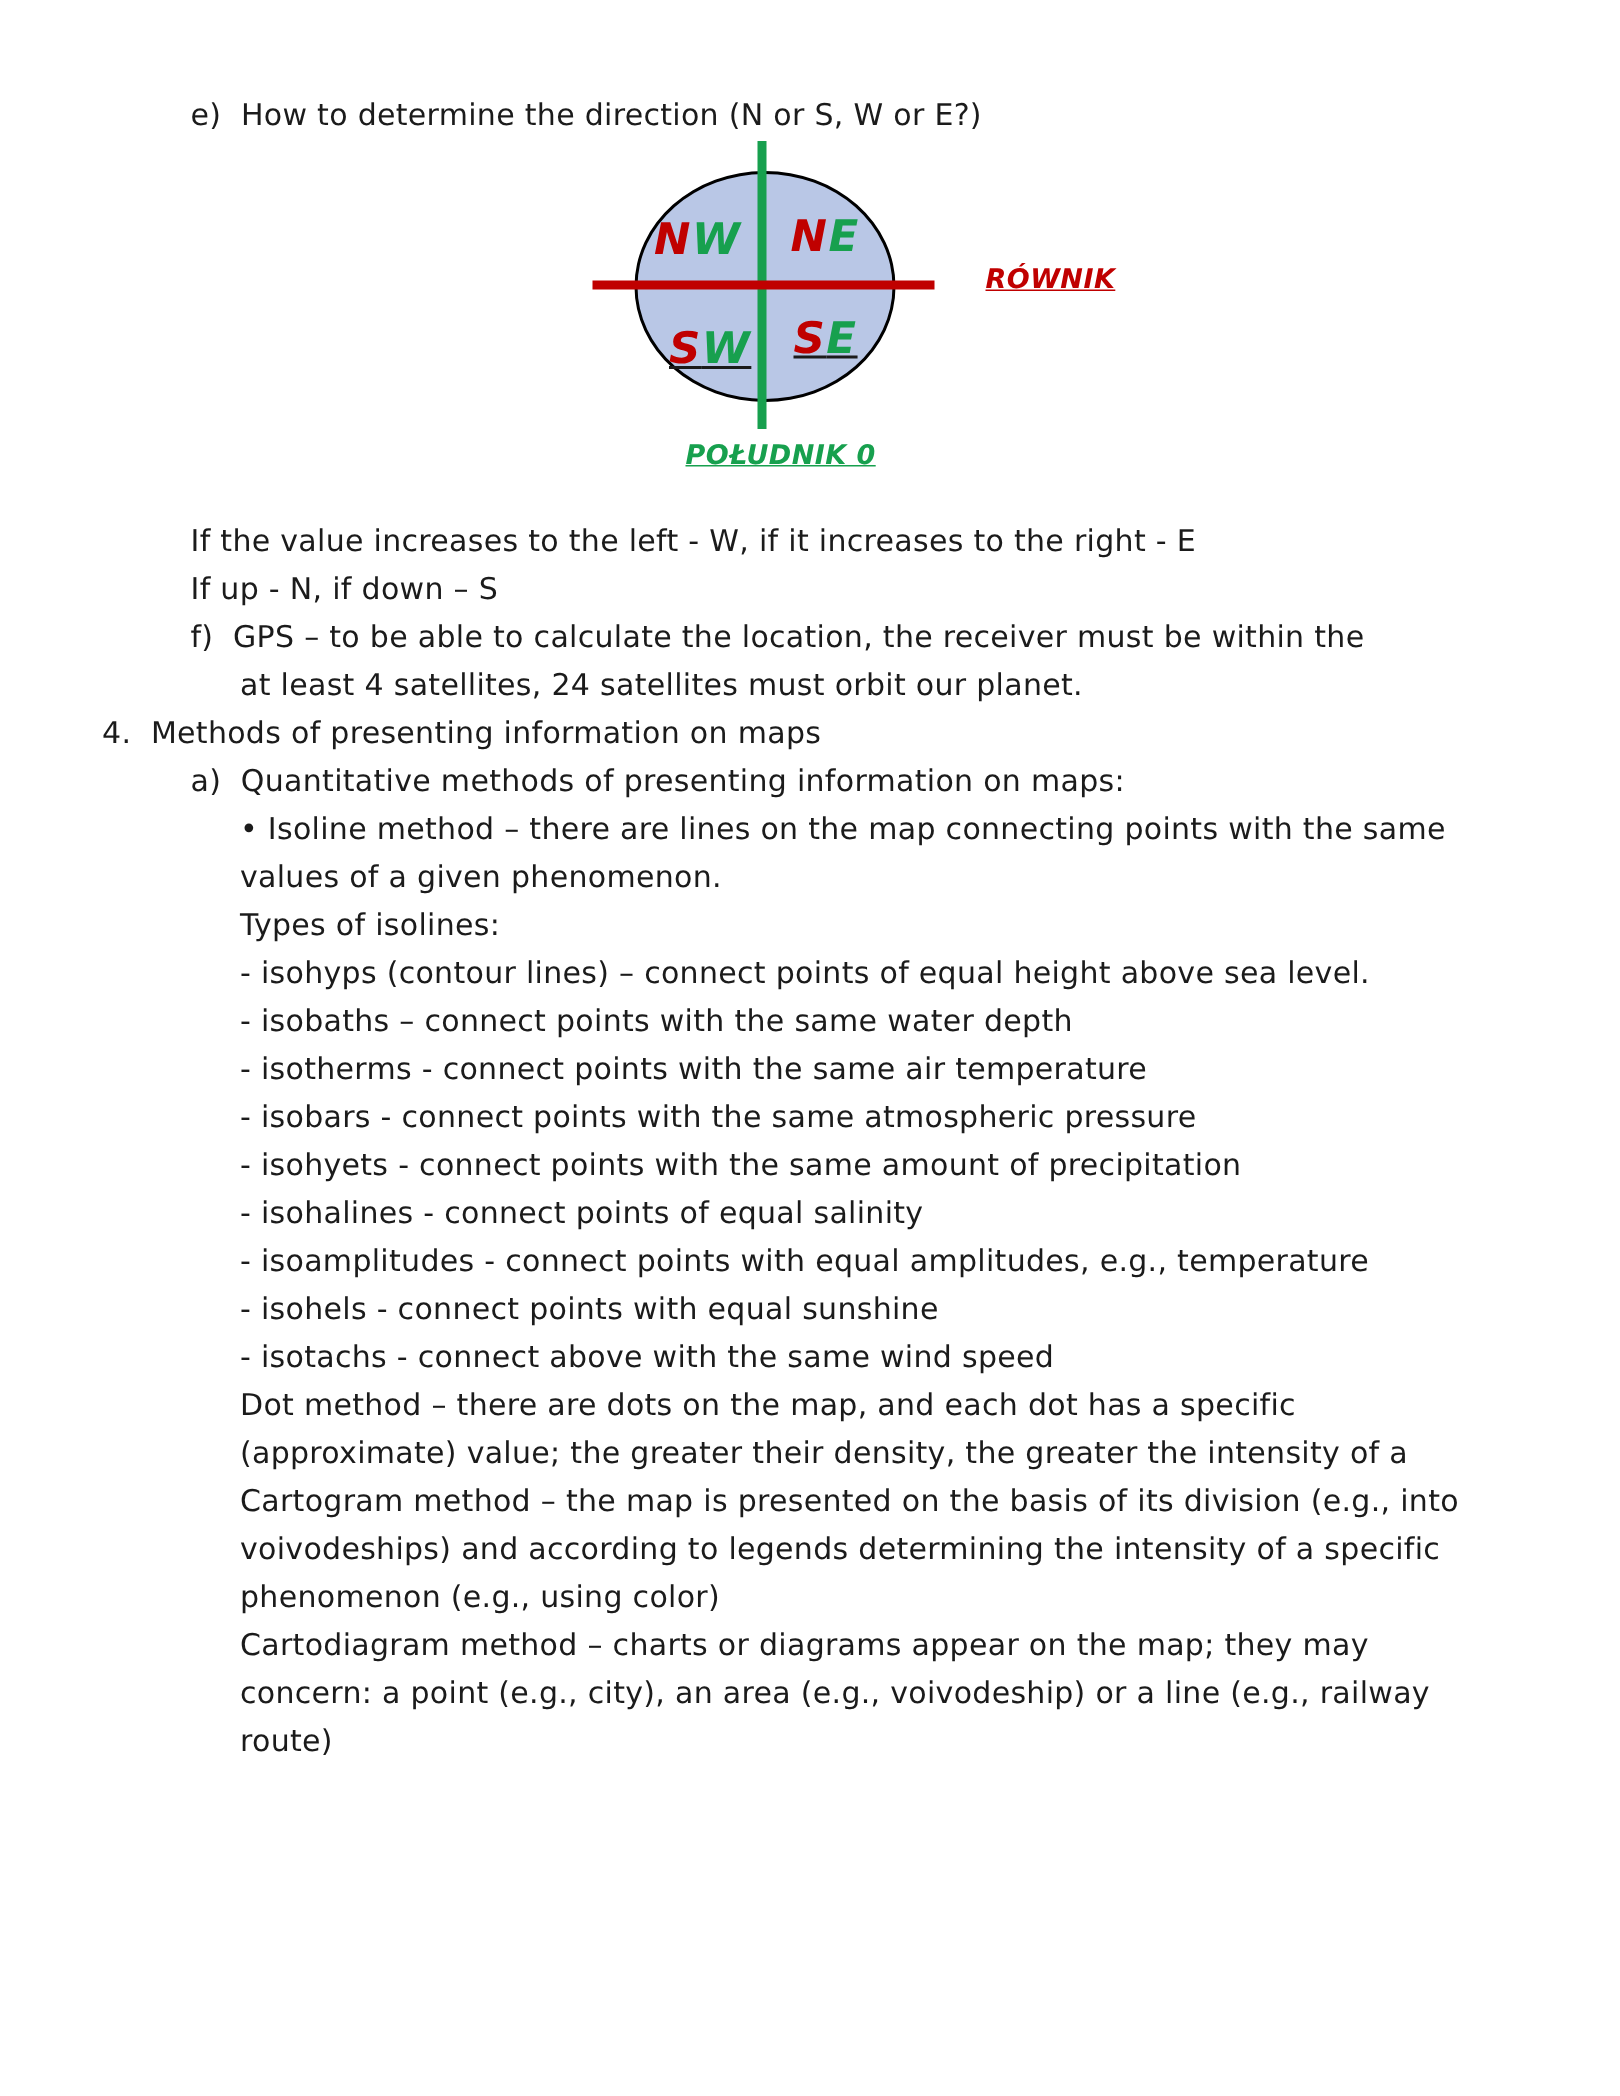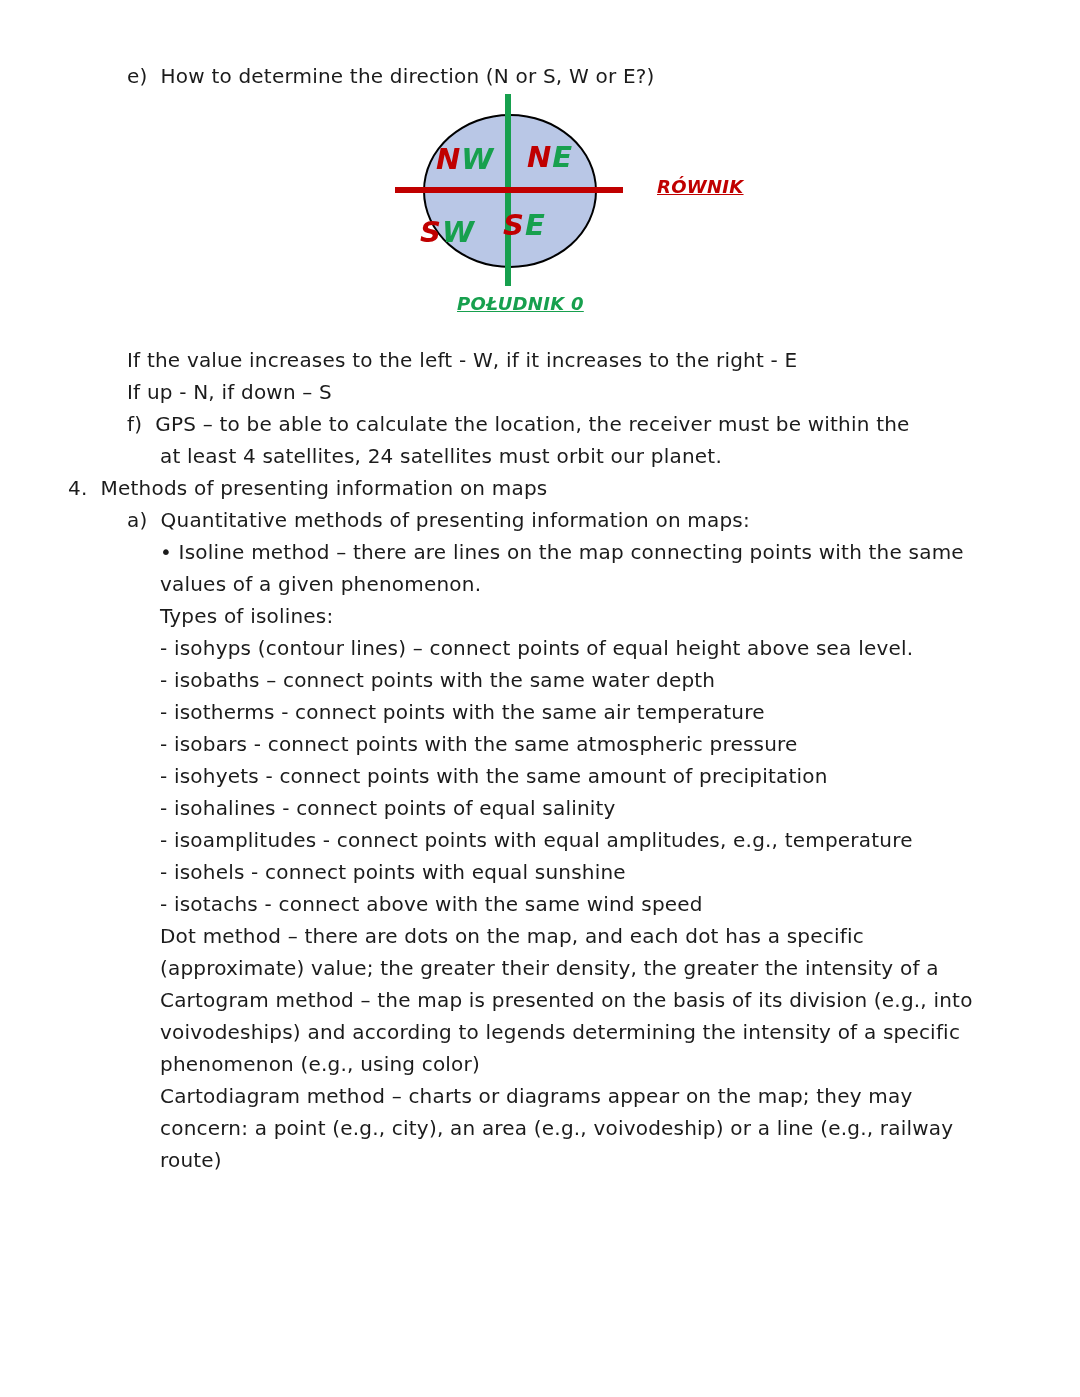--- a/index.html
+++ b/index.html
@@ -41,22 +41,22 @@
     width: 228px; height: 6px;
     background: var(--red, #c00000);
   }
   .quad {
     position: absolute;
     font-size: 29px; font-weight: bold; font-style: italic;
     line-height: 1; letter-spacing: 1px;
   }
   .q-nw { left: 436px; top: 53px; }
   .q-ne { left: 527px; top: 51px; }
-  .q-sw { left: 420px; top: 126px; }
-  .q-se { left: 503px; top: 119px; }
+  .q-sw { left: 446px; top: 126px; text-decoration: underline; }
+  .q-se { left: 529px; top: 119px; text-decoration: underline; }
   .ns { color: var(--red, #c00000); }
   .we { color: var(--green, #17a04e); }
   .axis-label {
     position: absolute;
     font-size: 18px; font-weight: bold; font-style: italic;
     text-decoration: underline;
     line-height: 1.1; letter-spacing: 0.3px;
   }
   .equator-label { left: 625px; top: 85px; color: var(--red, #c00000); margin-left: 32px; }
   .meridian-label { left: 457px; top: 202px; color: var(--green, #17a04e); }

